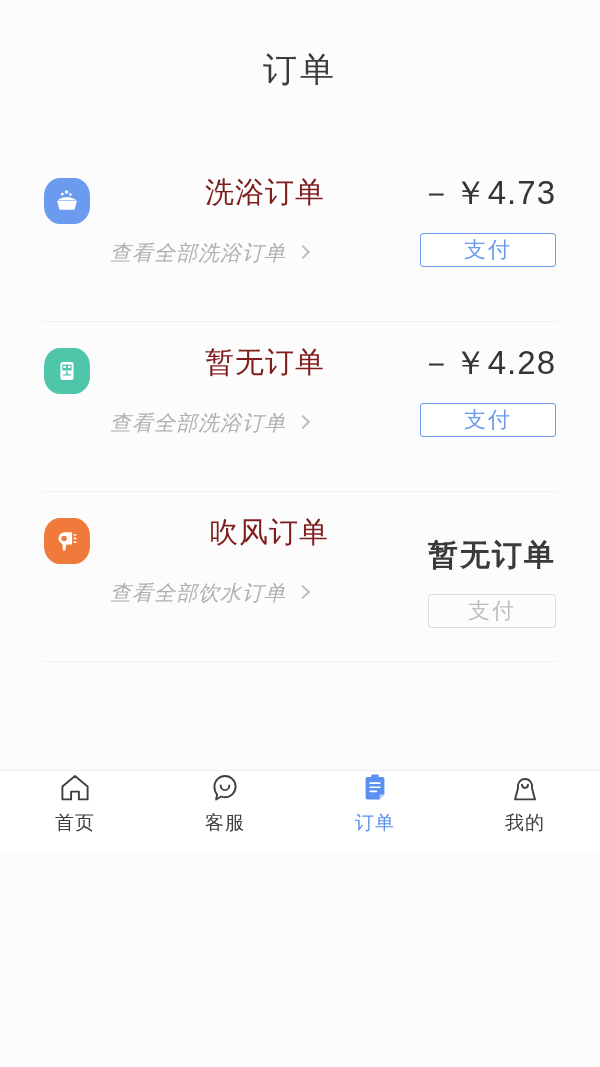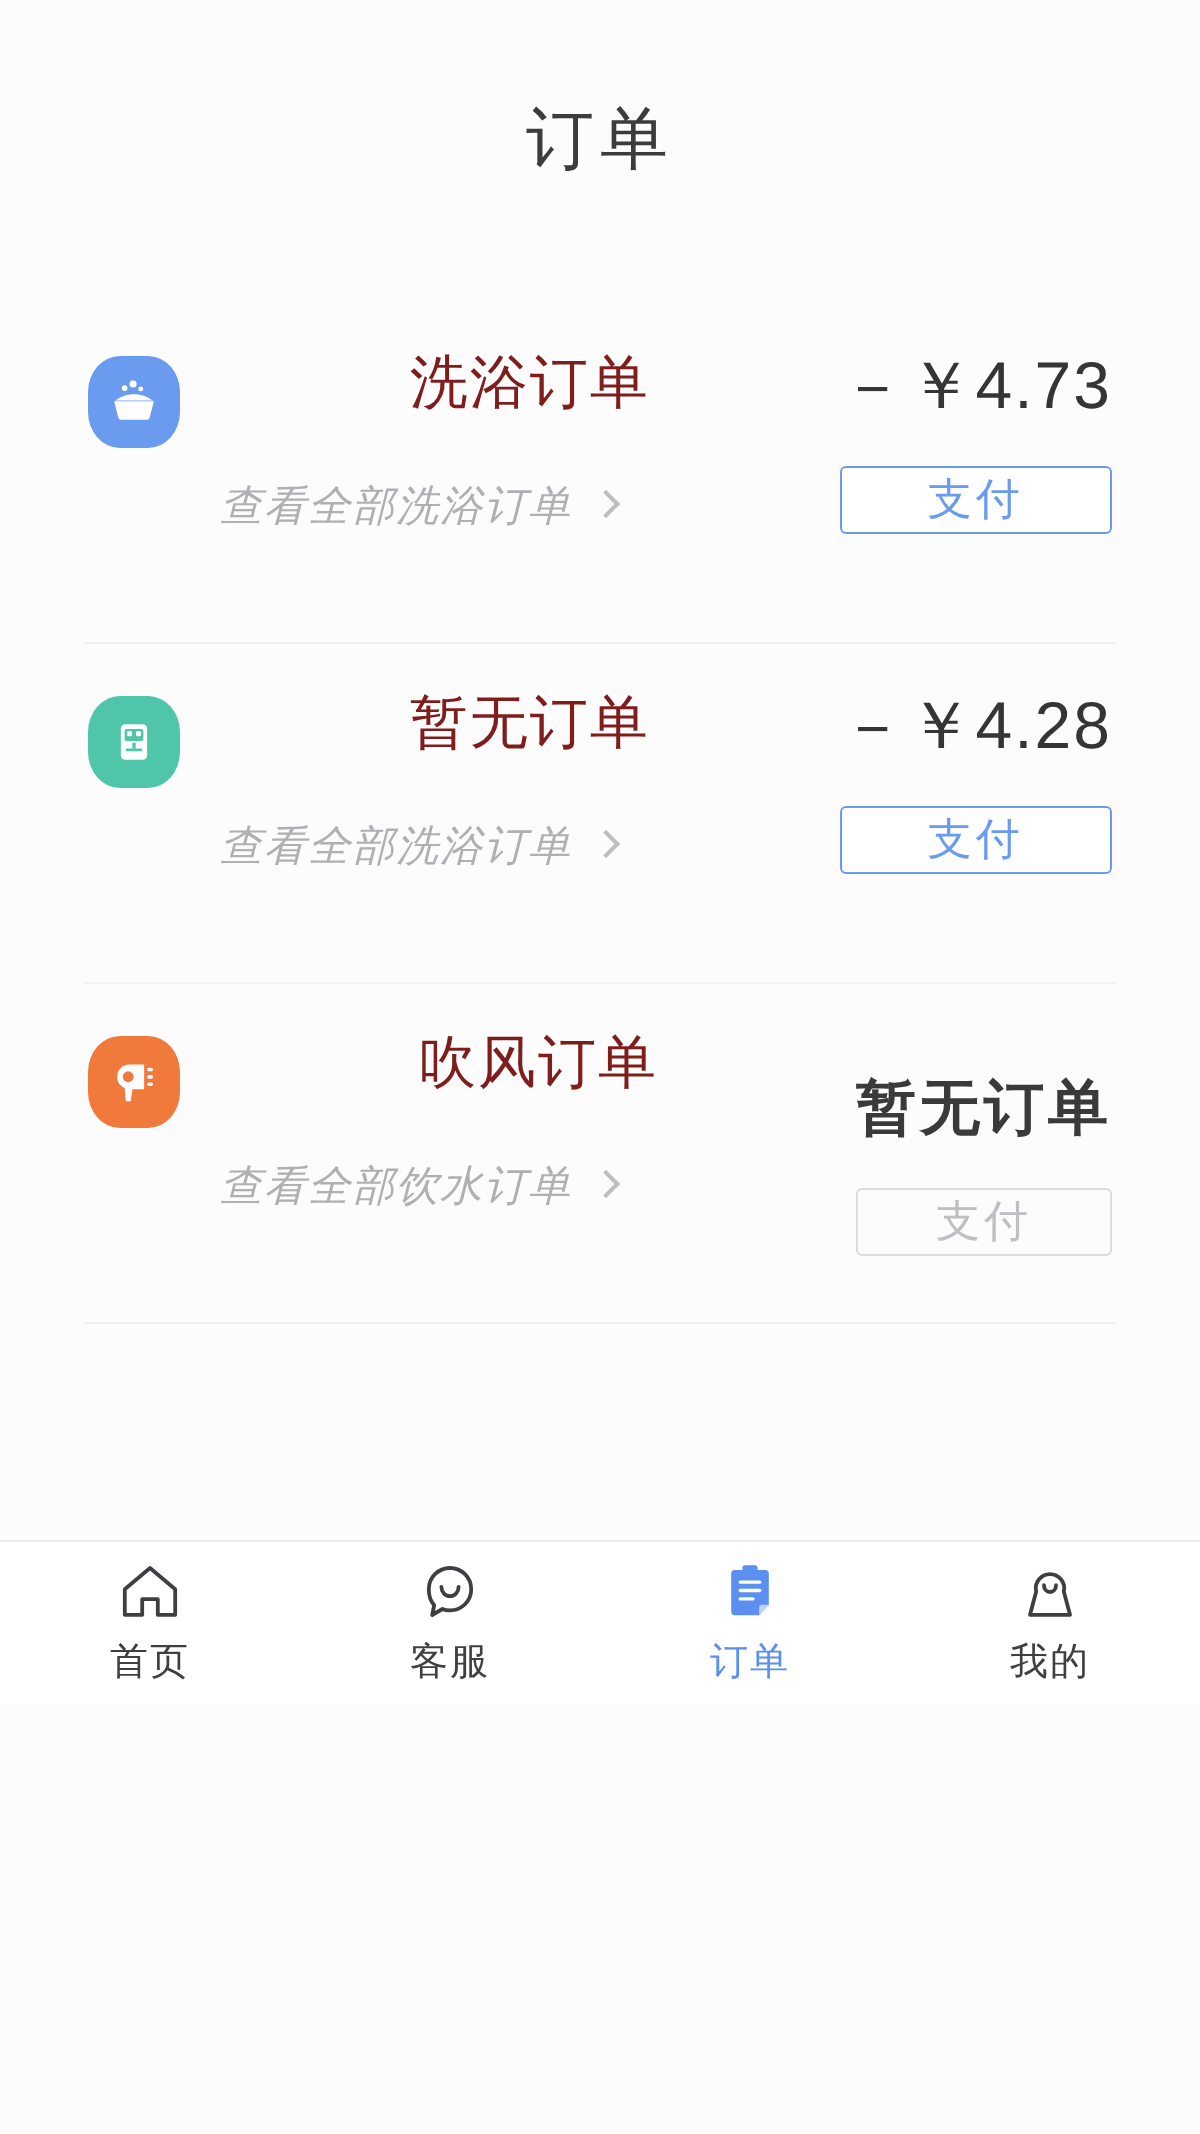--- a/index.html
+++ b/index.html
@@ -84,21 +84,21 @@
 
   
   .tabbar {
     flex:0 0 82px; height:82px;
     border-top:1px solid #EDEDF0;
     background:#FFFFFF;
     display:flex; align-items:center;
   }
   .tab {
     flex:1 1 25%;
-    display:flex; flex-direction:column; align-items:center; justify-content:center;
+    display:flex; flex-direction:column; align-items:center; justify-content:flex-start;
     gap:5px; height:100%;
   }
   .tab .tab-ico { height:34px; display:flex; align-items:center; justify-content:center; }
   .tab .tab-label { font-size:19px; color:#3F3F43; letter-spacing:1px; }
   .tab.active .tab-label { color:#5B8FF0; }
 </style>
 </head>
 <body>
 
 <div id="app">

